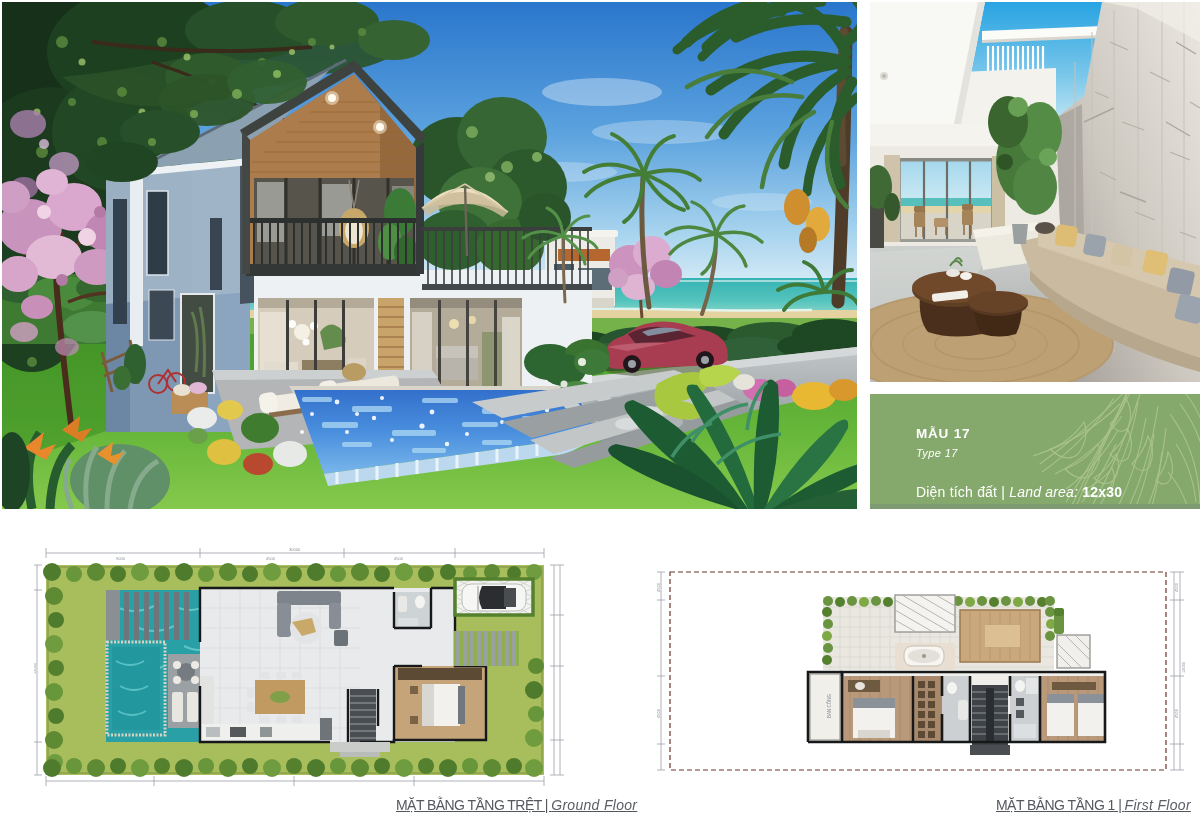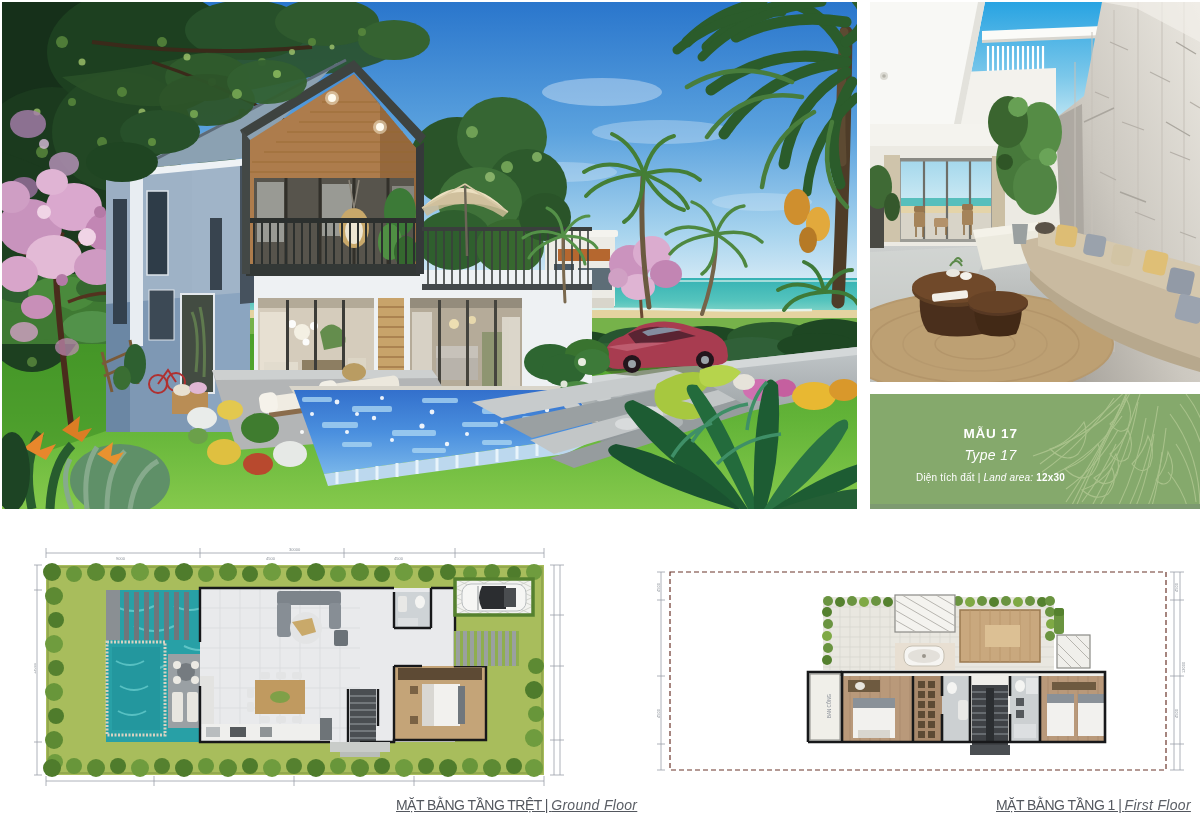--- a/index.html
+++ b/index.html
@@ -6,24 +6,24 @@
 body{font-family:"Liberation Sans",sans-serif;position:relative;}
 .abs{position:absolute;}
 #villa{left:2px;top:2px;width:855px;height:507px;}
 #interior{left:870px;top:2px;width:330px;height:380px;}
 #card{left:870px;top:394px;width:330px;height:115px;background:#85a96c;overflow:hidden;}
 #card .shadow{position:absolute;left:0;bottom:0;width:100%;height:5px;background:#7d9a70;}
 #gplan{left:34px;top:546px;width:532px;height:242px;}
 #fplan{left:648px;top:548px;width:552px;height:240px;}
 .cap{position:absolute;font-size:14px;letter-spacing:-0.55px;color:#53575e;white-space:nowrap;text-decoration:underline;}
 .cap i{font-style:italic;color:#5c6067;letter-spacing:0.3px;}
-#cardtext{position:absolute;left:916px;top:426px;color:#fff;text-align:center;}
+#cardtext{position:absolute;left:916px;top:426px;color:#fff;}
 #cardtext .t1{font-size:13.5px;font-weight:bold;letter-spacing:0.8px;line-height:1.15;}
-#cardtext .t2{font-size:14px;font-style:italic;margin-top:5px;letter-spacing:0.4px;}
-#cardtext .t3{font-size:10px;margin-top:9px;letter-spacing:-0.1px;letter-spacing:0.2px;}
+#cardtext .t2{font-size:11px;font-style:italic;margin-top:5px;letter-spacing:0.4px;}
+#cardtext .t3{font-size:14px;margin-top:25px;letter-spacing:-0.1px;letter-spacing:0.2px;}
 </style>
 </head>
 <body>
 <svg id="villa" class="abs" viewBox="0 0 855 507" preserveAspectRatio="none">
 <defs>
 <linearGradient id="sky" x1="0" y1="0" x2="0" y2="1">
 <stop offset="0" stop-color="#2a76cc"></stop>
         <stop offset="0.45" stop-color="#5ba2de"></stop>
         <stop offset="0.8" stop-color="#a8d4ee"></stop>
         <stop offset="1" stop-color="#ddeef7"></stop>

